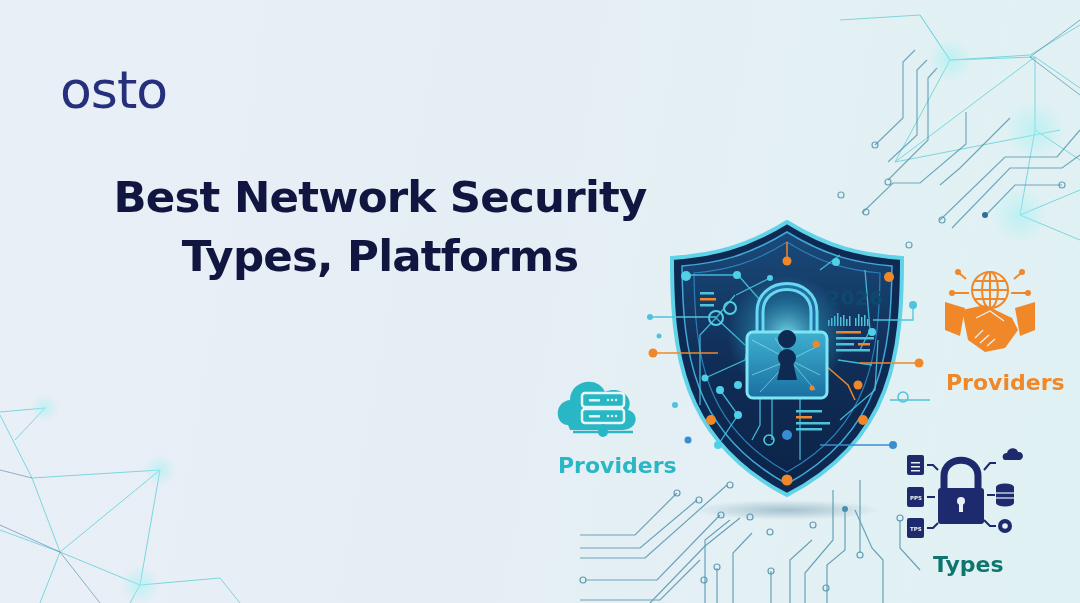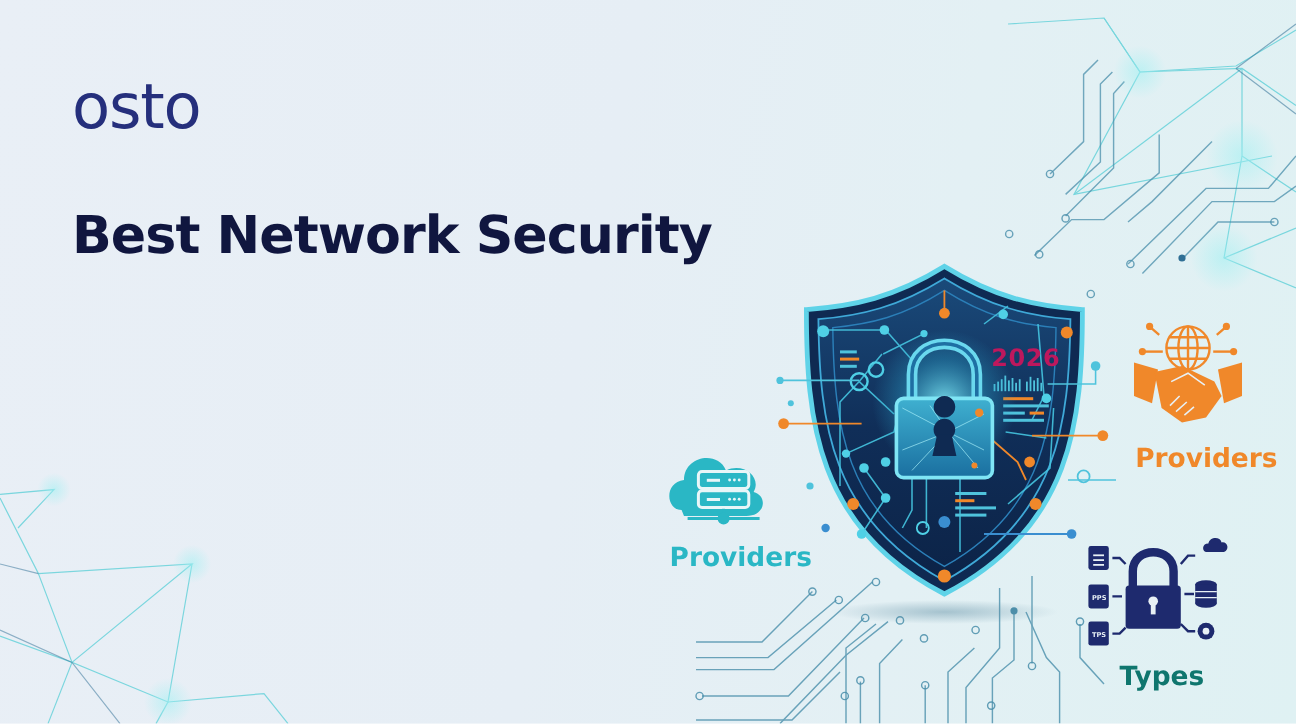--- a/index.html
+++ b/index.html
@@ -4,28 +4,28 @@
 <style>
   html, body { margin:0; padding:0; }
   body { width:1080px; height:603px; overflow:hidden; position:relative;
          background: linear-gradient(100deg, #e9eff6 0%, #e6eef5 45%, #e3f0f4 70%, #dff1f3 100%);
          font-family: "DejaVu Sans", sans-serif; }
   .bg-net { position:absolute; left:0; top:0; width:1080px; height:603px; }
   .logo { position:absolute; left:60px; top:60px; font-family:"DejaVu Sans", sans-serif;
           font-size:52px; font-weight:500; color:#252f7c; letter-spacing:-1px; line-height:60px;text-align:center; }
   .headline { position:absolute; left:60px; top:168px; width:640px; margin:0;
               font-family:"DejaVu Sans", sans-serif; font-weight:bold; font-size:43.5px;
-              line-height:59px; color:#10163f; letter-spacing:-0.8px; }
+              line-height:59px; color:#10163f; letter-spacing:-0.8px;text-align:center; }
   .headline span { display:block; white-space:nowrap; }
   .illus { position:absolute; left:0; top:0; width:1080px; height:603px; }
   .label { position:absolute; font-family:"DejaVu Sans", sans-serif; font-weight:bold; font-size:22px; }
   .lbl-platforms { left:558px; top:453px; color:#2ab7c5; }
   .lbl-providers { left:946px; top:370px; color:#f0882a; }
   .lbl-types { left:933px; top:552px; color:#0f766e; }
-  .year { position:absolute; left:826px; top:286px; font-size:20px; font-weight:bold; color:#be185d; letter-spacing:0.5px; }
+  .year { position:absolute; left:826px; top:286px; font-size:20px; font-weight:bold; color:#0c4a6e; letter-spacing:0.5px; }
 </style>
 </head>
 <body>
 
 <svg class="bg-net" viewBox="0 0 1080 603">
   <defs>
     <radialGradient id="glow" cx="50%" cy="50%" r="50%">
       <stop offset="0%" stop-color="#9ff0f2" stop-opacity="0.55"></stop>
       <stop offset="100%" stop-color="#9ff0f2" stop-opacity="0"></stop>
     </radialGradient>
@@ -119,20 +119,21 @@
     <circle cx="583" cy="580" r="3"></circle>
       <circle cx="900" cy="518" r="3"></circle>
   </g>
   <circle cx="845" cy="509" r="3" fill="#4a8fab"></circle>
 </svg>
 
 <div class="logo">osto</div>
 
 <h1 class="headline">
   <span>Best Network Security</span>
+  <span>Types, Platforms</span>
 </h1>
 
 <svg class="illus" viewBox="0 0 1080 603">
   <defs>
     <linearGradient id="shieldFill" x1="0" y1="0" x2="0" y2="1">
       <stop offset="0%" stop-color="#1a4a7a"></stop>
       <stop offset="50%" stop-color="#102e58"></stop>
       <stop offset="100%" stop-color="#0c2347"></stop>
     </linearGradient>
     <radialGradient id="lockGlow" cx="50%" cy="50%" r="50%">

